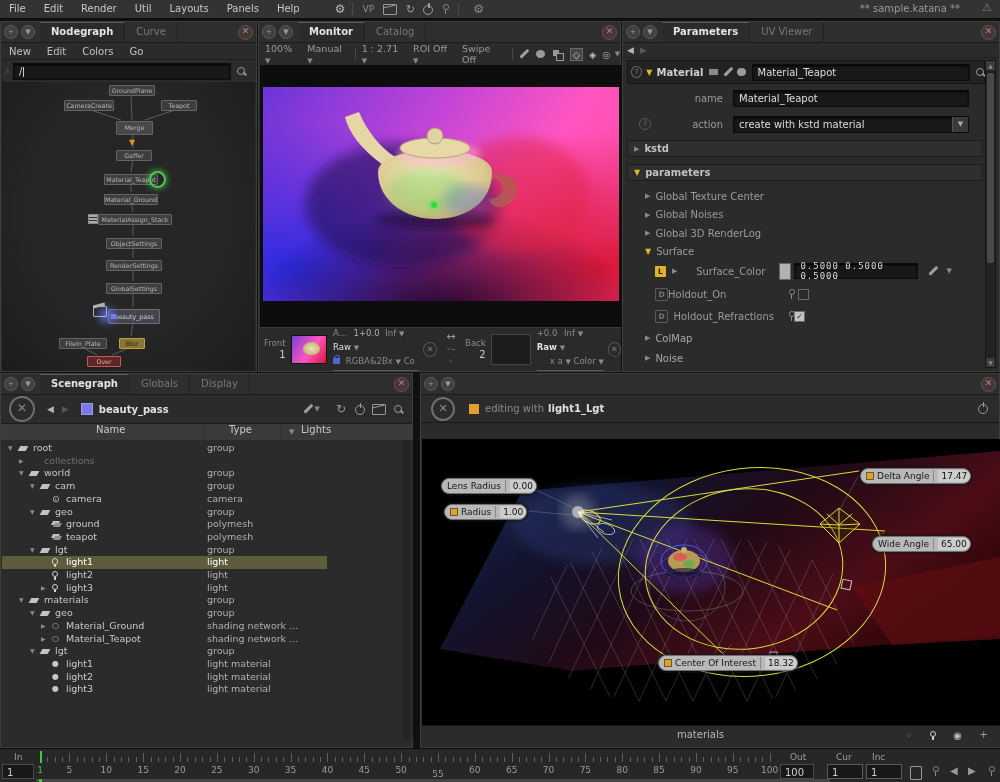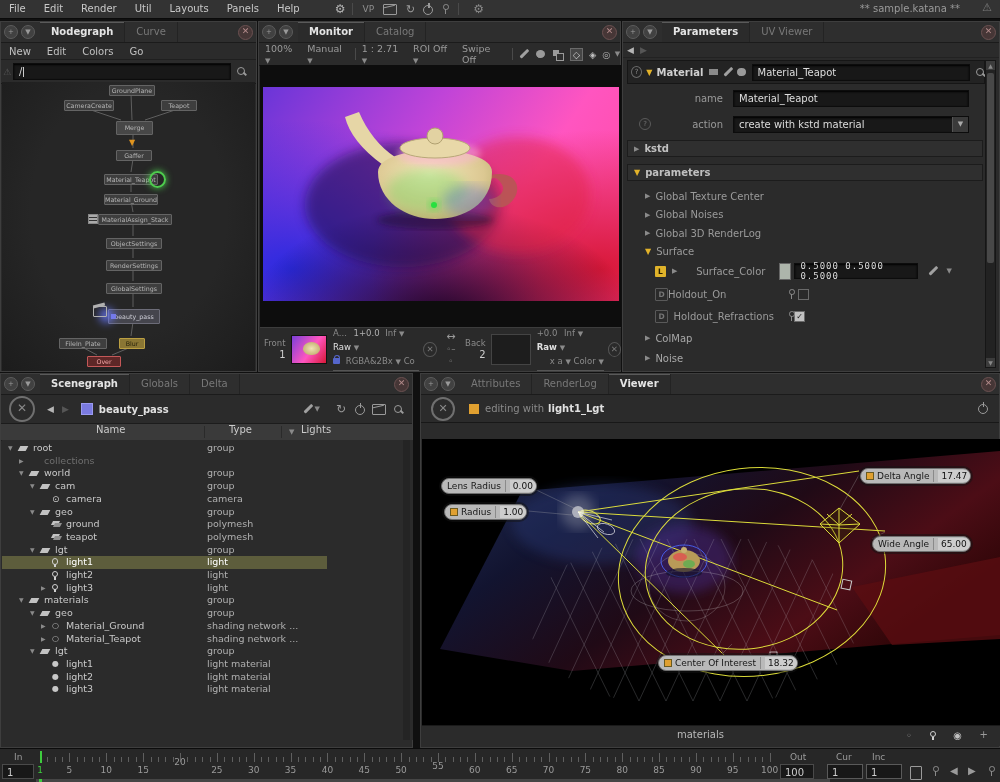--- a/index.html
+++ b/index.html
@@ -418,21 +418,21 @@
   </div>
 </div>
 
 <div class="panel" id="p-scenegraph" style="left:0;top:373px;width:413px;height:375px">
   <div class="phdr">
     <span class="rbtn">+</span>
     <span class="rbtn">▼</span>
     <div class="tabs" id="sg-tabs">
         <span class="tab active">Scenegraph</span>
         <span class="tab">Globals</span>
-        <span class="tab">Delta</span>
+        <span class="tab">Display</span>
       </div>
     <span class="pclose">✕</span>
   </div>
   <div style="height:28px;display:flex;align-items:center;border-bottom:1px solid #1c1c1c">
     <span style="margin-left:8px;width:22px;height:22px;border:2px solid #6f6f6f;border-radius:50%;color:#8a8a8a;font-size:12px;text-align:center;line-height:21px">✕</span>
     <span class="arrow-lit" style="margin-left:12px">◀</span>
     <span class="arrow-dim" style="margin-left:8px">▶</span>
     <span style="margin-left:12px;width:10px;height:10px;background:#7a7ae0;border:1px solid #9a9af0"></span>
     <span style="margin-left:6px;color:#e0e0e0;font-size:10px;font-weight:bold">beauty_pass</span>
     <span style="position:absolute;right:92px;display:flex;align-items:center">
@@ -564,25 +564,20 @@
         <span class="typ">light material</span>
       </div>
     </div>
   <div style="position:absolute;right:2px;top:66px;width:7px;height:300px;background:#242424"></div>
 </div>
 
 <div class="panel" id="p-viewer" style="left:420px;top:373px;width:580px;height:375px">
   <div class="phdr">
     <span class="rbtn">+</span>
     <span class="rbtn">▼</span>
-    <div class="tabs" id="vw-tabs">
-        <span class="tab">Attributes</span>
-        <span class="tab">RenderLog</span>
-        <span class="tab active">Viewer</span>
-      </div>
     <span class="pclose">✕</span>
   </div>
   <div style="height:27px;display:flex;align-items:center;border-bottom:1px solid #181818">
     <span style="margin-left:10px;width:20px;height:20px;border:2px solid #6f6f6f;border-radius:50%;color:#8a8a8a;font-size:11px;text-align:center;line-height:19px">✕</span>
     <span style="margin-left:14px;width:10px;height:10px;background:#e0a030"></span>
     <span style="margin-left:6px;color:#8a8a8a;font-size:10px">editing with</span>
     <span style="margin-left:4px;color:#e0e0e0;font-size:10px;font-weight:bold">light1_Lgt</span>
     <span class="i-power" style="position:absolute;right:10px"></span>
   </div>
   <div id="vw-viewport" style="position:absolute;left:1px;top:65px;width:578px;height:288px;background:#000;overflow:hidden">
@@ -737,21 +732,21 @@
       <div class="tick" style="left: 85.07px; top: 8px; height: 5px;"></div>
       <div class="tick" style="left: 92.44px; top: 8px; height: 5px;"></div>
       <div class="tick" style="left: 99.81px; top: 8px; height: 5px;"></div>
       <div class="tick" style="left: 107.18px; top: 4px; height: 9px;"></div>
       <div class="ticknum" style="left: 107.18px; top: 16px;">15</div>
       <div class="tick" style="left: 114.55px; top: 8px; height: 5px;"></div>
       <div class="tick" style="left: 121.92px; top: 8px; height: 5px;"></div>
       <div class="tick" style="left: 129.29px; top: 8px; height: 5px;"></div>
       <div class="tick" style="left: 136.66px; top: 8px; height: 5px;"></div>
       <div class="tick" style="left: 144.03px; top: 4px; height: 9px;"></div>
-      <div class="ticknum" style="left: 144.03px; top: 8px;">20</div>
+      <div class="ticknum" style="left: 144.03px; top: 16px;">20</div>
       <div class="tick" style="left: 151.4px; top: 8px; height: 5px;"></div>
       <div class="tick" style="left: 158.77px; top: 8px; height: 5px;"></div>
       <div class="tick" style="left: 166.14px; top: 8px; height: 5px;"></div>
       <div class="tick" style="left: 173.51px; top: 8px; height: 5px;"></div>
       <div class="tick" style="left: 180.88px; top: 4px; height: 9px;"></div>
       <div class="ticknum" style="left: 180.88px; top: 16px;">25</div>
       <div class="tick" style="left: 188.25px; top: 8px; height: 5px;"></div>
       <div class="tick" style="left: 195.62px; top: 8px; height: 5px;"></div>
       <div class="tick" style="left: 202.99px; top: 8px; height: 5px;"></div>
       <div class="tick" style="left: 210.36px; top: 8px; height: 5px;"></div>
@@ -779,21 +774,21 @@
       <div class="tick" style="left: 343.02px; top: 8px; height: 5px;"></div>
       <div class="tick" style="left: 350.39px; top: 8px; height: 5px;"></div>
       <div class="tick" style="left: 357.76px; top: 8px; height: 5px;"></div>
       <div class="tick" style="left: 365.13px; top: 4px; height: 9px;"></div>
       <div class="ticknum" style="left: 365.13px; top: 16px;">50</div>
       <div class="tick" style="left: 372.5px; top: 8px; height: 5px;"></div>
       <div class="tick" style="left: 379.87px; top: 8px; height: 5px;"></div>
       <div class="tick" style="left: 387.24px; top: 8px; height: 5px;"></div>
       <div class="tick" style="left: 394.61px; top: 8px; height: 5px;"></div>
       <div class="tick" style="left: 401.98px; top: 4px; height: 9px;"></div>
-      <div class="ticknum" style="left: 401.98px; top: 12px;">55</div>
+      <div class="ticknum" style="left: 401.98px; top: 20px;">55</div>
       <div class="tick" style="left: 409.35px; top: 8px; height: 5px;"></div>
       <div class="tick" style="left: 416.72px; top: 8px; height: 5px;"></div>
       <div class="tick" style="left: 424.09px; top: 8px; height: 5px;"></div>
       <div class="tick" style="left: 431.46px; top: 8px; height: 5px;"></div>
       <div class="tick" style="left: 438.83px; top: 4px; height: 9px;"></div>
       <div class="ticknum" style="left: 438.83px; top: 16px;">60</div>
       <div class="tick" style="left: 446.2px; top: 8px; height: 5px;"></div>
       <div class="tick" style="left: 453.57px; top: 8px; height: 5px;"></div>
       <div class="tick" style="left: 460.94px; top: 8px; height: 5px;"></div>
       <div class="tick" style="left: 468.31px; top: 8px; height: 5px;"></div>

